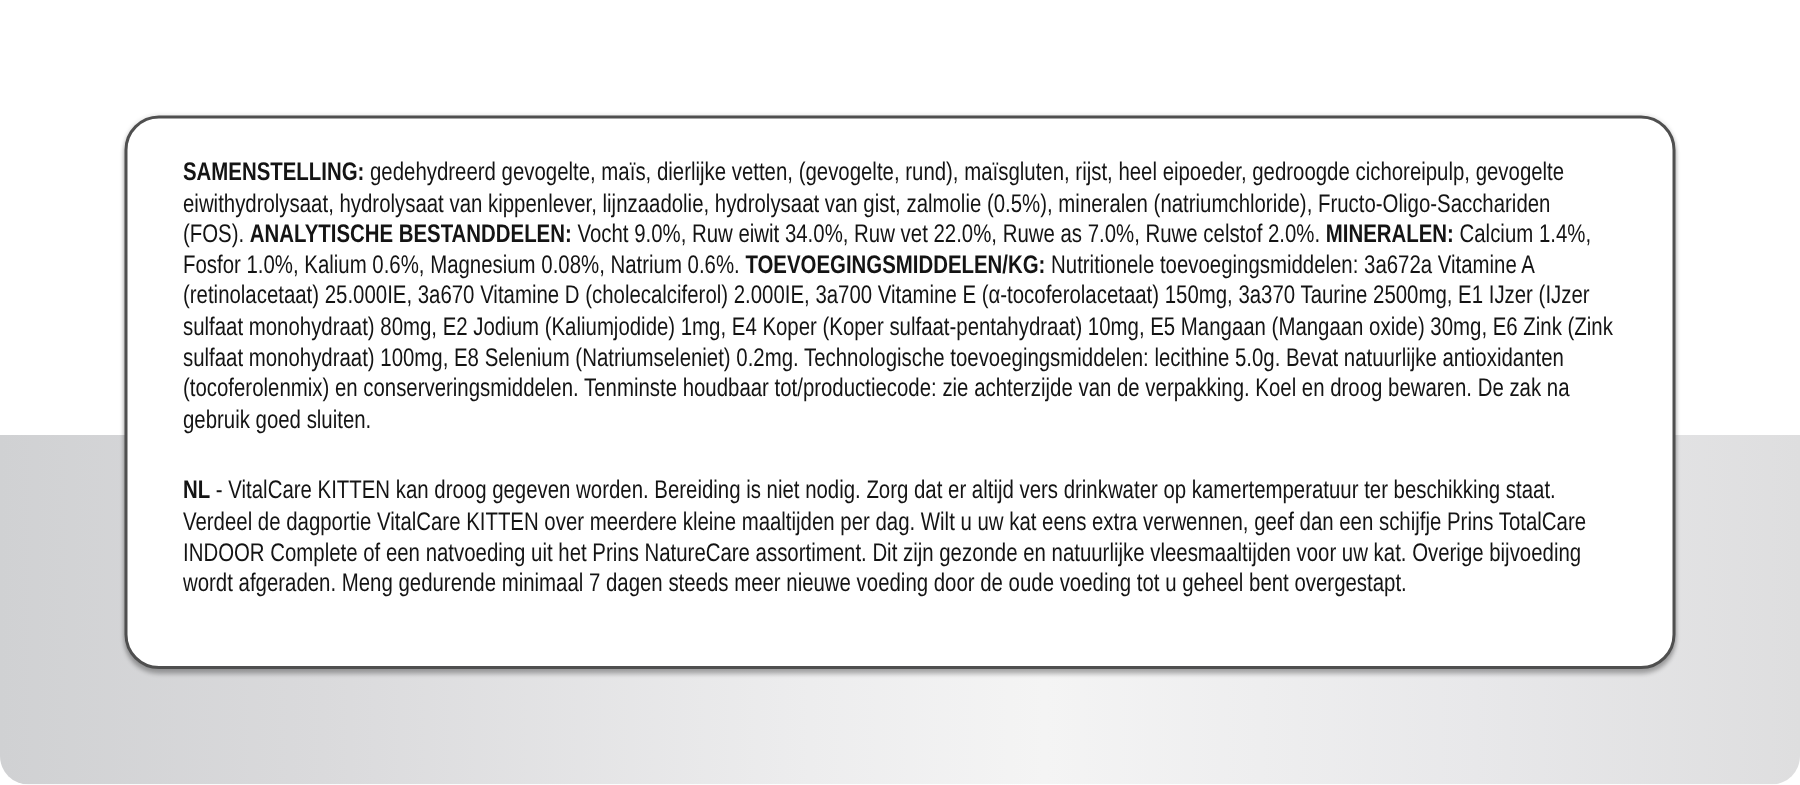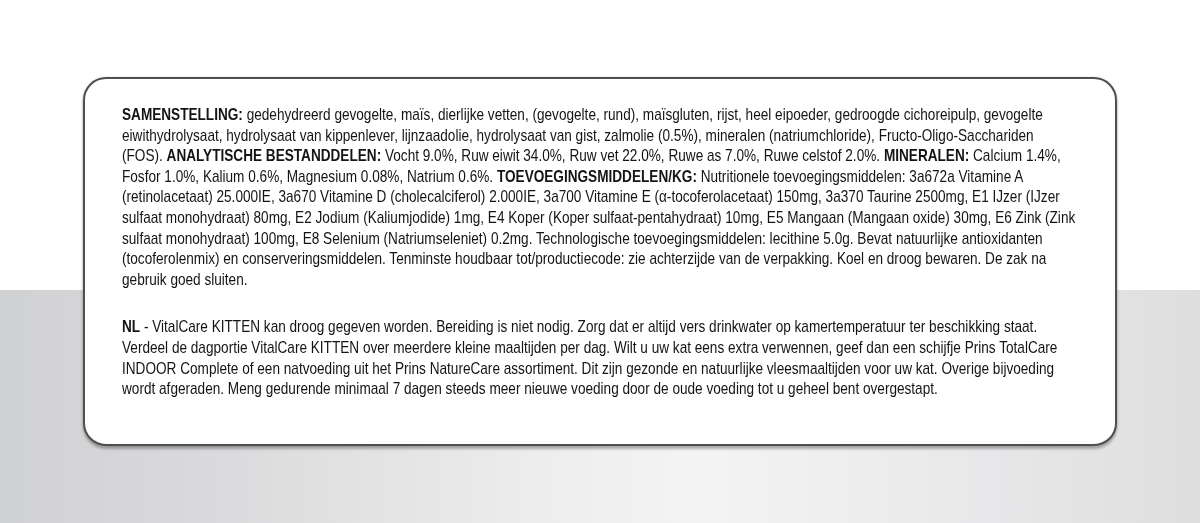--- a/index.html
+++ b/index.html
@@ -3,20 +3,21 @@
 <meta charset="utf-8">
 <style>
   html, body { margin: 0; padding: 0; }
   .stage {
     position: relative;
     width: 1200px;
     height: 523px;
     background: #ffffff;
     overflow: hidden;
     font-family: "Liberation Sans", sans-serif;
+    border-radius: 19px;
   }
   .band {
     position: absolute;
     left: 0; top: 290px;
     width: 1200px; height: 233px;
     background: linear-gradient(90deg,
       #d0d1d3 0%, #dadadc 18%, #ededee 45%,
       #f4f4f4 58%, #e8e8ea 82%, #dededf 100%);
   }
   .card {

